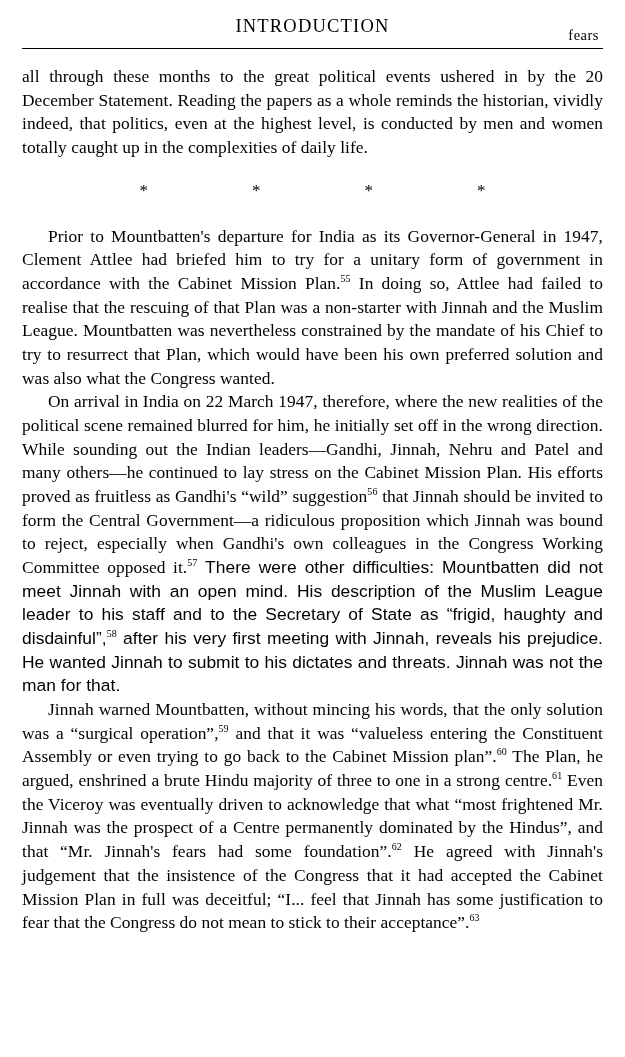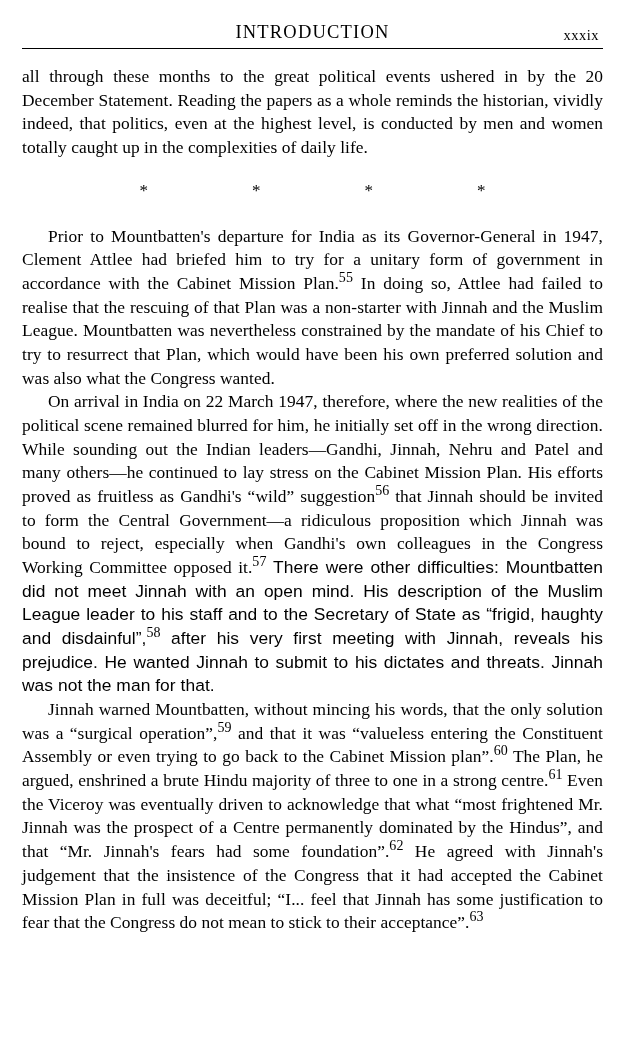--- a/index.html
+++ b/index.html
@@ -21,21 +21,21 @@
     box-sizing: border-box;
     padding: 0 22px;
     position: relative;
   }
   .header {
     display: flex;
     align-items: baseline;
     justify-content: center;
     position: relative;
     height: 44px;
-    padding-top: 22px;
+    padding-top: 16px;
     box-sizing: border-box;
   }
   .header-title {
     font-family: "Liberation Serif", serif;
     font-size: 18.5px;
     letter-spacing: 1.2px;
     text-align: center;
   }
   .header-folio {
     position: absolute;
@@ -67,36 +67,36 @@
     justify-content: center;
     gap: 104px;
     margin: 22px 0 26px 0;
     font-size: 17px;
     line-height: 1;
   }
   .star {
     display: inline-block;
   }
   sup {
-    font-size: 14px;
+    font-size: 10px;
     vertical-align: super;
     line-height: 0;
   }
   .sans {
     font-family: "Liberation Sans", sans-serif;
   }
 </style>
 </head>
 <body>
 
 <div class="page">
 
   <div class="header">
     <div class="header-title">INTRODUCTION</div>
-    <div class="header-folio">xxxix</div>
+    <div class="header-folio">fears</div>
   </div>
 
   <hr class="rule">
 
   <div class="body-text">
 
     <p><span>all through these months to the great political events ushered in by the 20 December Statement. Reading the papers as a whole reminds the historian, vividly indeed, that politics, even at the highest level, is conducted by men and women totally caught up in the complexities of daily life.</span></p>
 
     <div class="stars">
       <span class="star">*</span>

